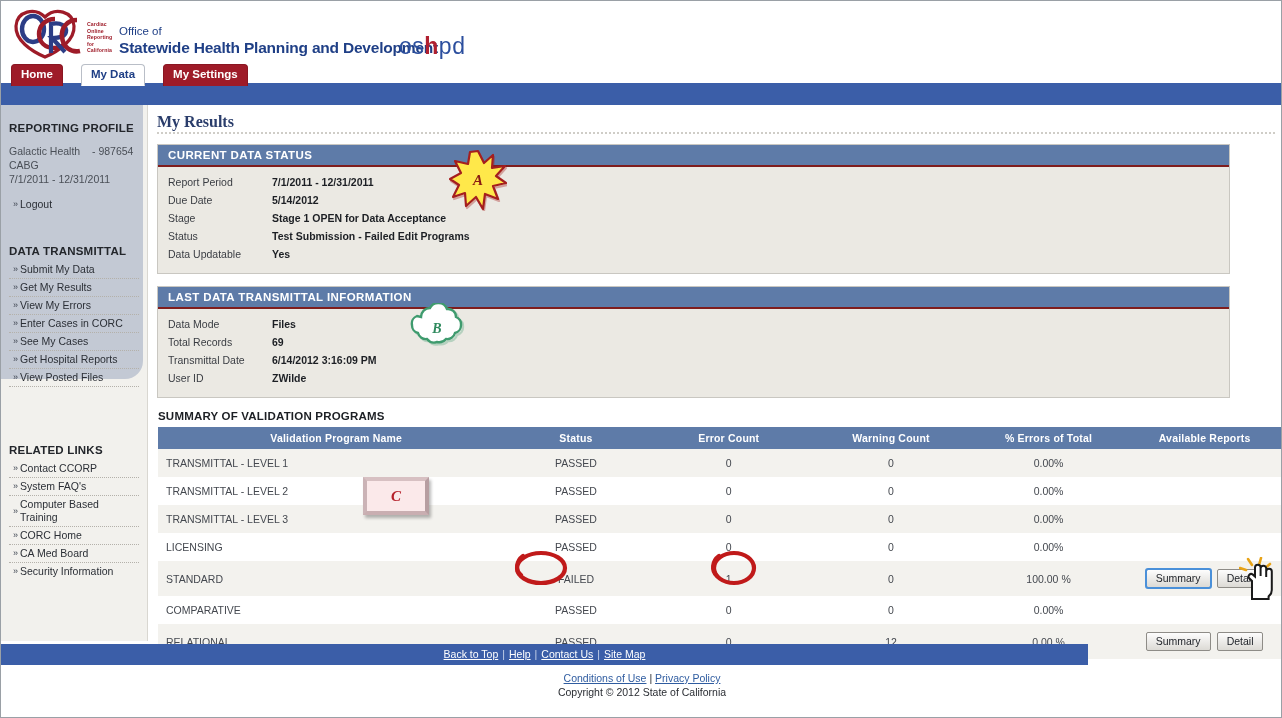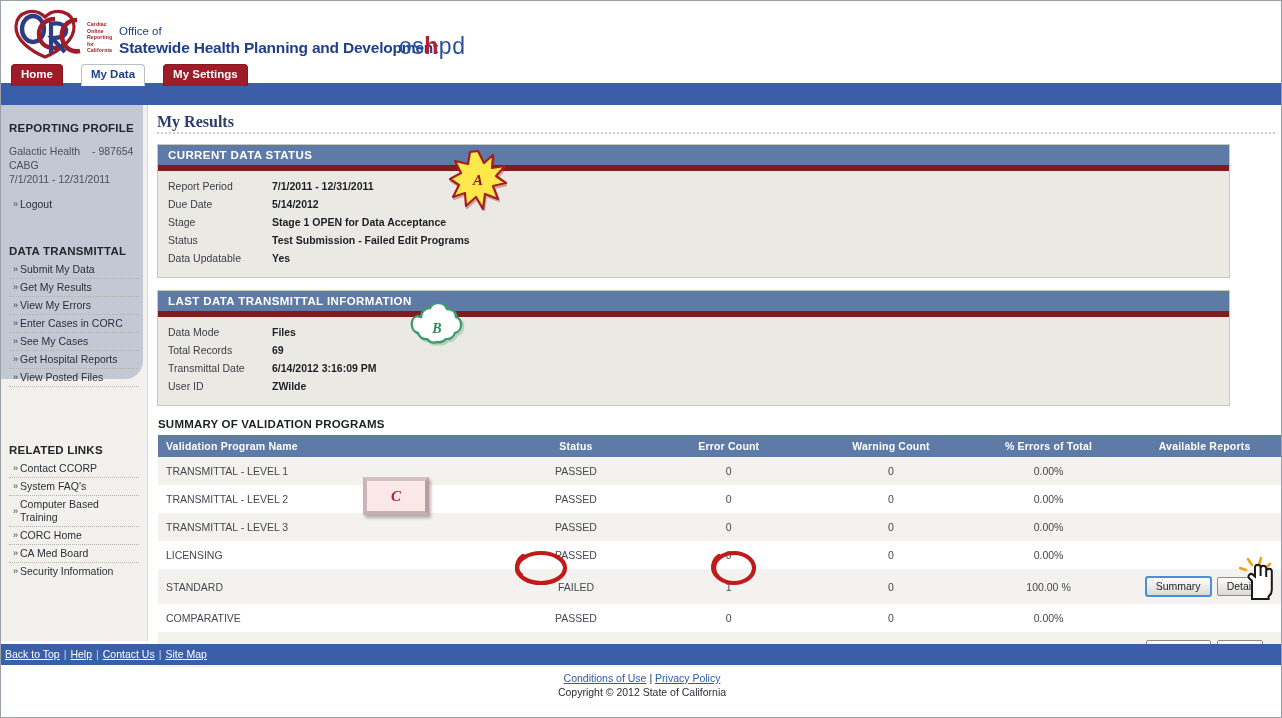--- a/index.html
+++ b/index.html
@@ -139,21 +139,21 @@
     background: #ebe9e3;
     margin-left: 2px;
     margin-bottom: 12px;
     width: 1073px;
     position: relative;
   }
   .panel-head {
     background: #5e7ba8; color: #ffffff;
     font-size: 11.5px; font-weight: bold; letter-spacing: .4px;
     padding: 4px 0 4px 10px;
-    border-bottom: 6px solid #7f1d1d;
+    border-bottom: 2px solid #7f1d1d;
   }
   .panel-body { padding: 6px 0 10px 0; }
   .kv { display: flex; font-size: 10.5px; line-height: 18px; }
   .kv .k { width: 114px; color: #3a3d43; padding-left: 10px; }
   .kv .v { color: #1c1f24; font-weight: bold; }
 
   
   .tbl-title {
     font-size: 11.5px; font-weight: bold; color: #1c1f24;
     padding-left: 3px; margin-top: 10px; margin-bottom: 5px;
@@ -163,21 +163,21 @@
     border-collapse: collapse;
     width: 1124px; margin-left: 3px;
     font-size: 10.5px;
   }
   table.vp thead th {
     background: #5e7ba8; color: #ffffff;
     font-size: 10.5px; font-weight: bold;
     text-align: center; padding: 5px 0 5px 0;
     letter-spacing: .2px;
   }
-  table.vp thead th.left { text-align: left; padding-left: 8px; }
+  table.vp thead th.left { text-align: center; padding-left: 8px; }
   table.vp tbody td {
     padding: 8px 0 8px 0; text-align: center;
     color: #44484f; border: none;
   }
   table.vp tbody td.name { text-align: left; padding-left: 8px; }
   table.vp tbody tr.odd { background: #f3f2ee; }
   table.vp tbody tr.even { background: #ffffff; }
   .lnk { color: #2f5ca0; cursor: pointer; }
   .plain { color: #55585e; }
   .statusblue { color: #2f5ca0; }
@@ -190,23 +190,23 @@
     border-radius: 2px;
     padding: 2px 9px 3px 9px;
     margin: 0 3px; cursor: pointer;
     line-height: 12px;
   }
   .btn.focused { outline: 2px solid #4a90d9; outline-offset: -1px; border-color: #5a8ec4; }
 
   
   .footer-bar {
     position: absolute; left: 0; top: 643px;
-    width: 1282px; height: 21px;
+    width: 1087px; height: 21px;
     background: #3b5ea8;
-    text-align: left;
+    text-align: center;
   }
   .footer-bar .fl {
     color: #ffffff; font-size: 10.5px;
     text-decoration: underline; cursor: pointer;
     line-height: 21px; padding: 0 4px;
   }
   .footer-bar .sep { color: #c7d3ea; font-size: 10.5px; }
   .footer2 {
     position: absolute; left: 0; top: 670px;
     width: 1282px; text-align: center;

